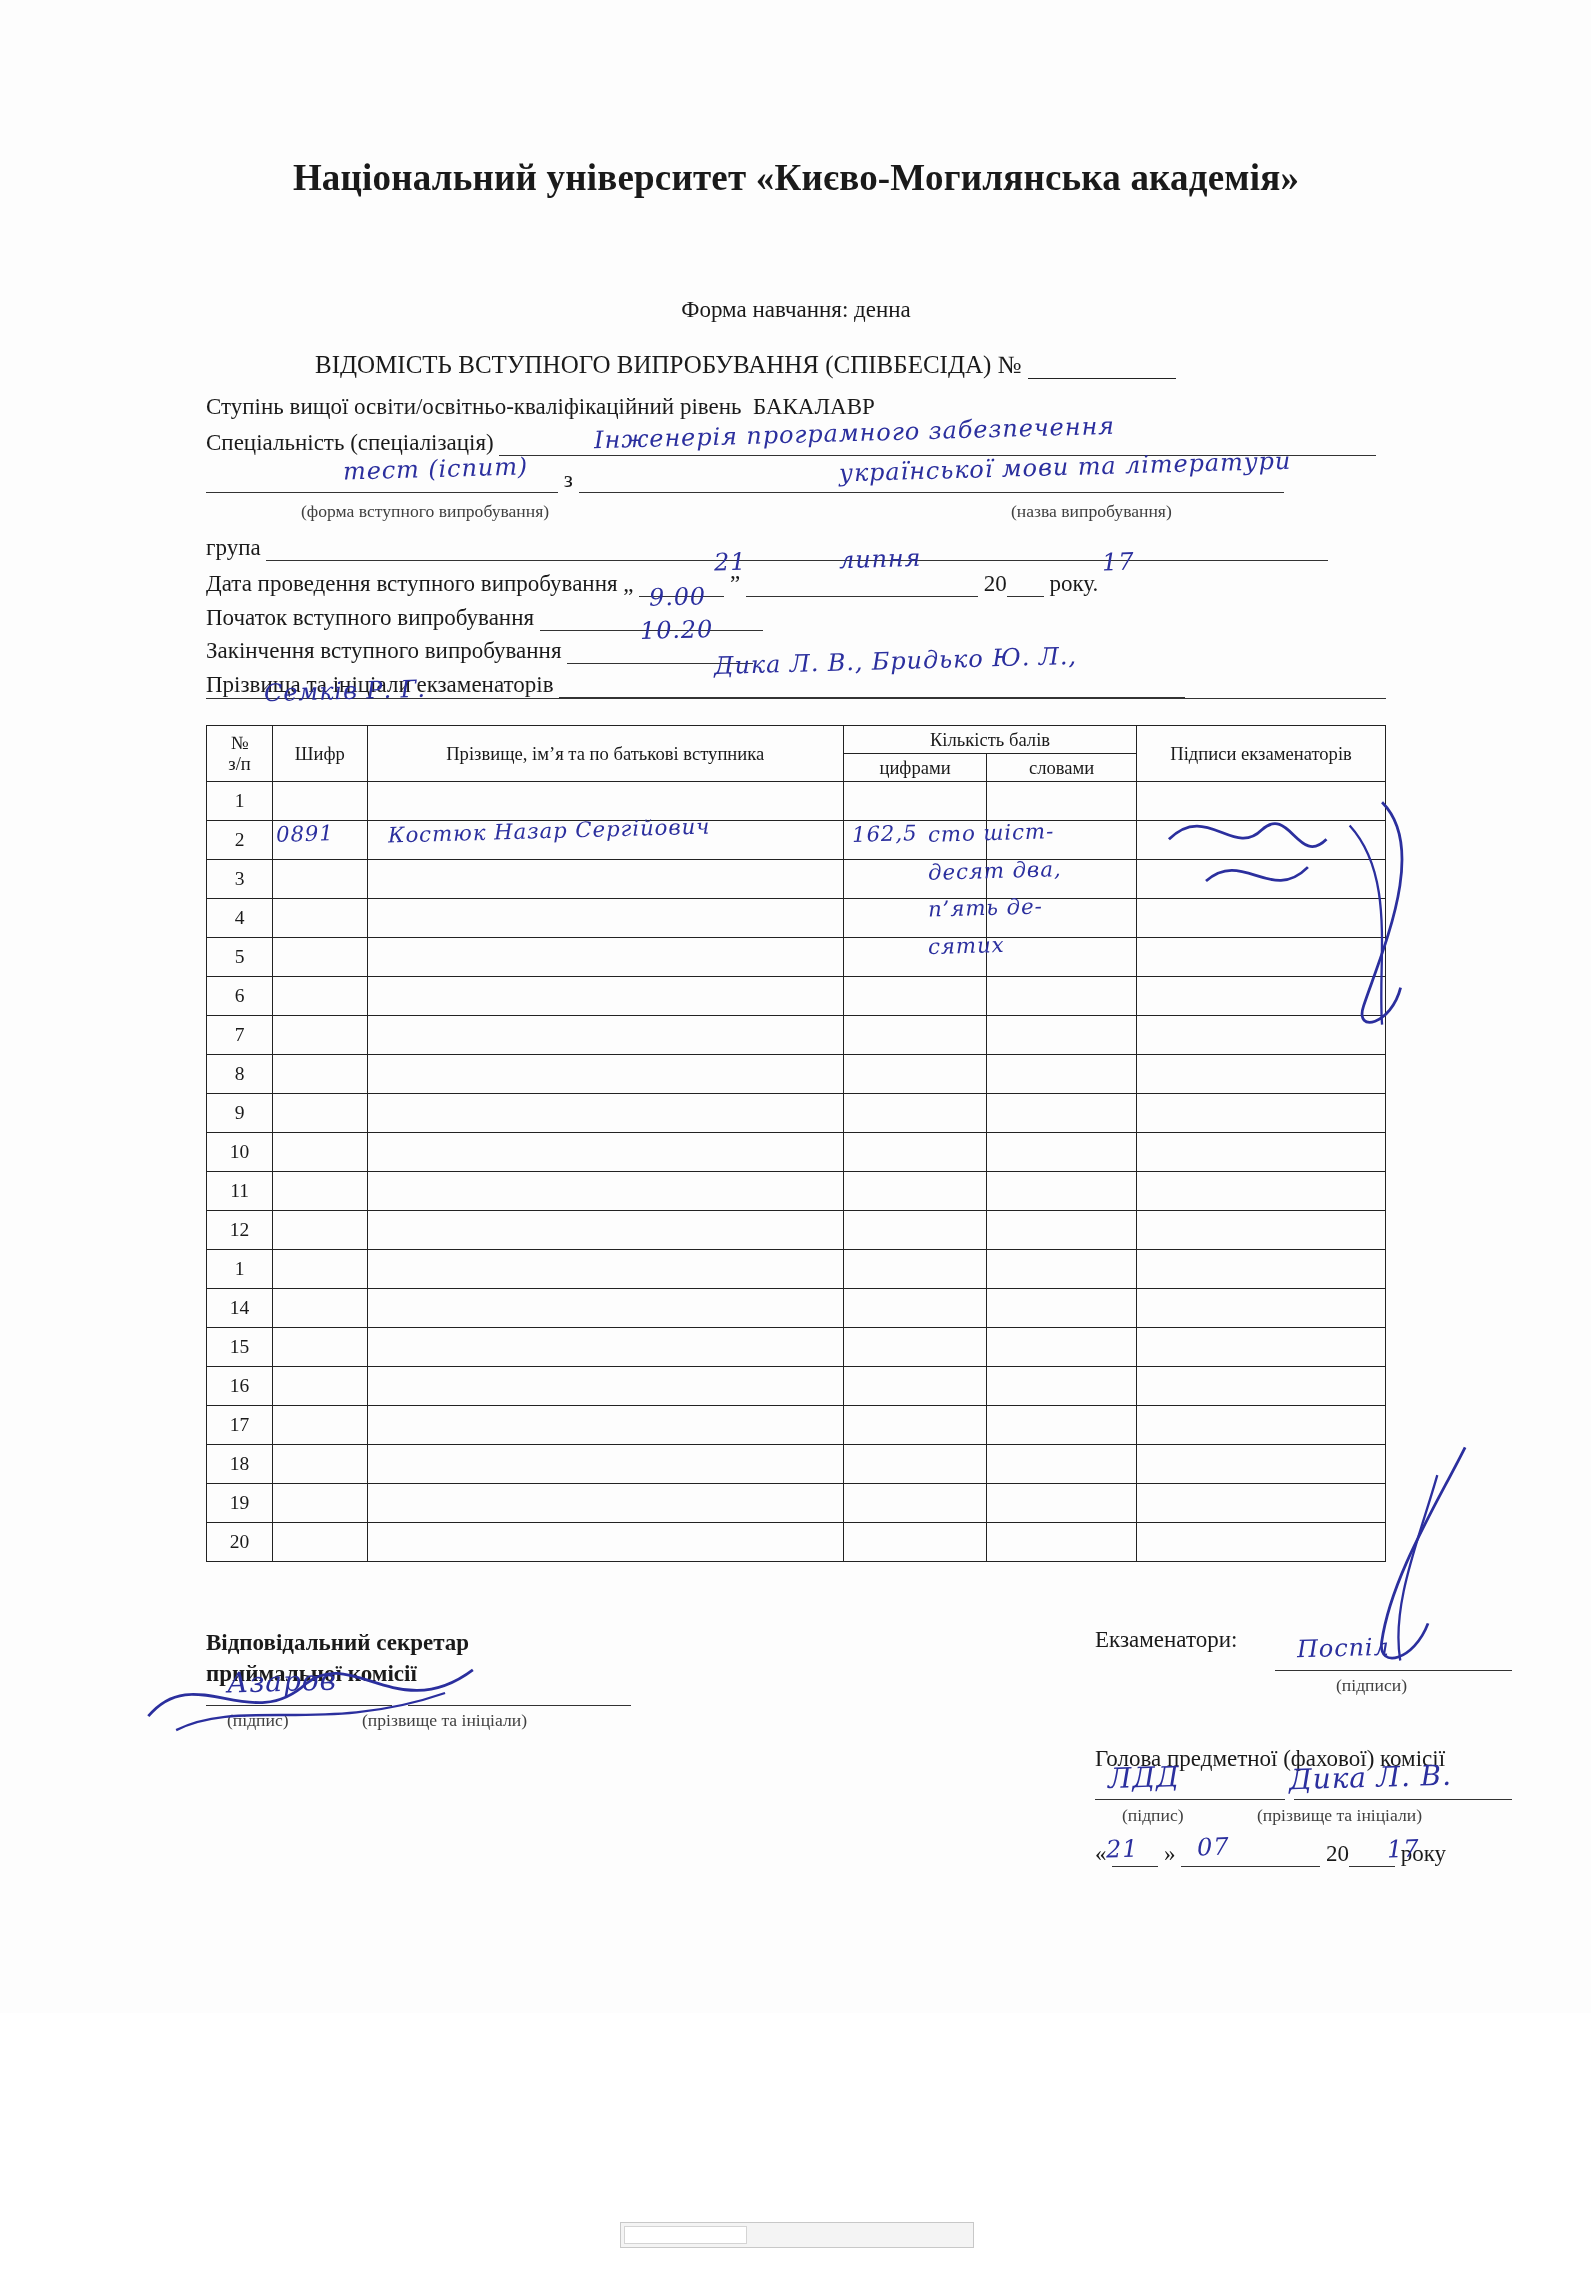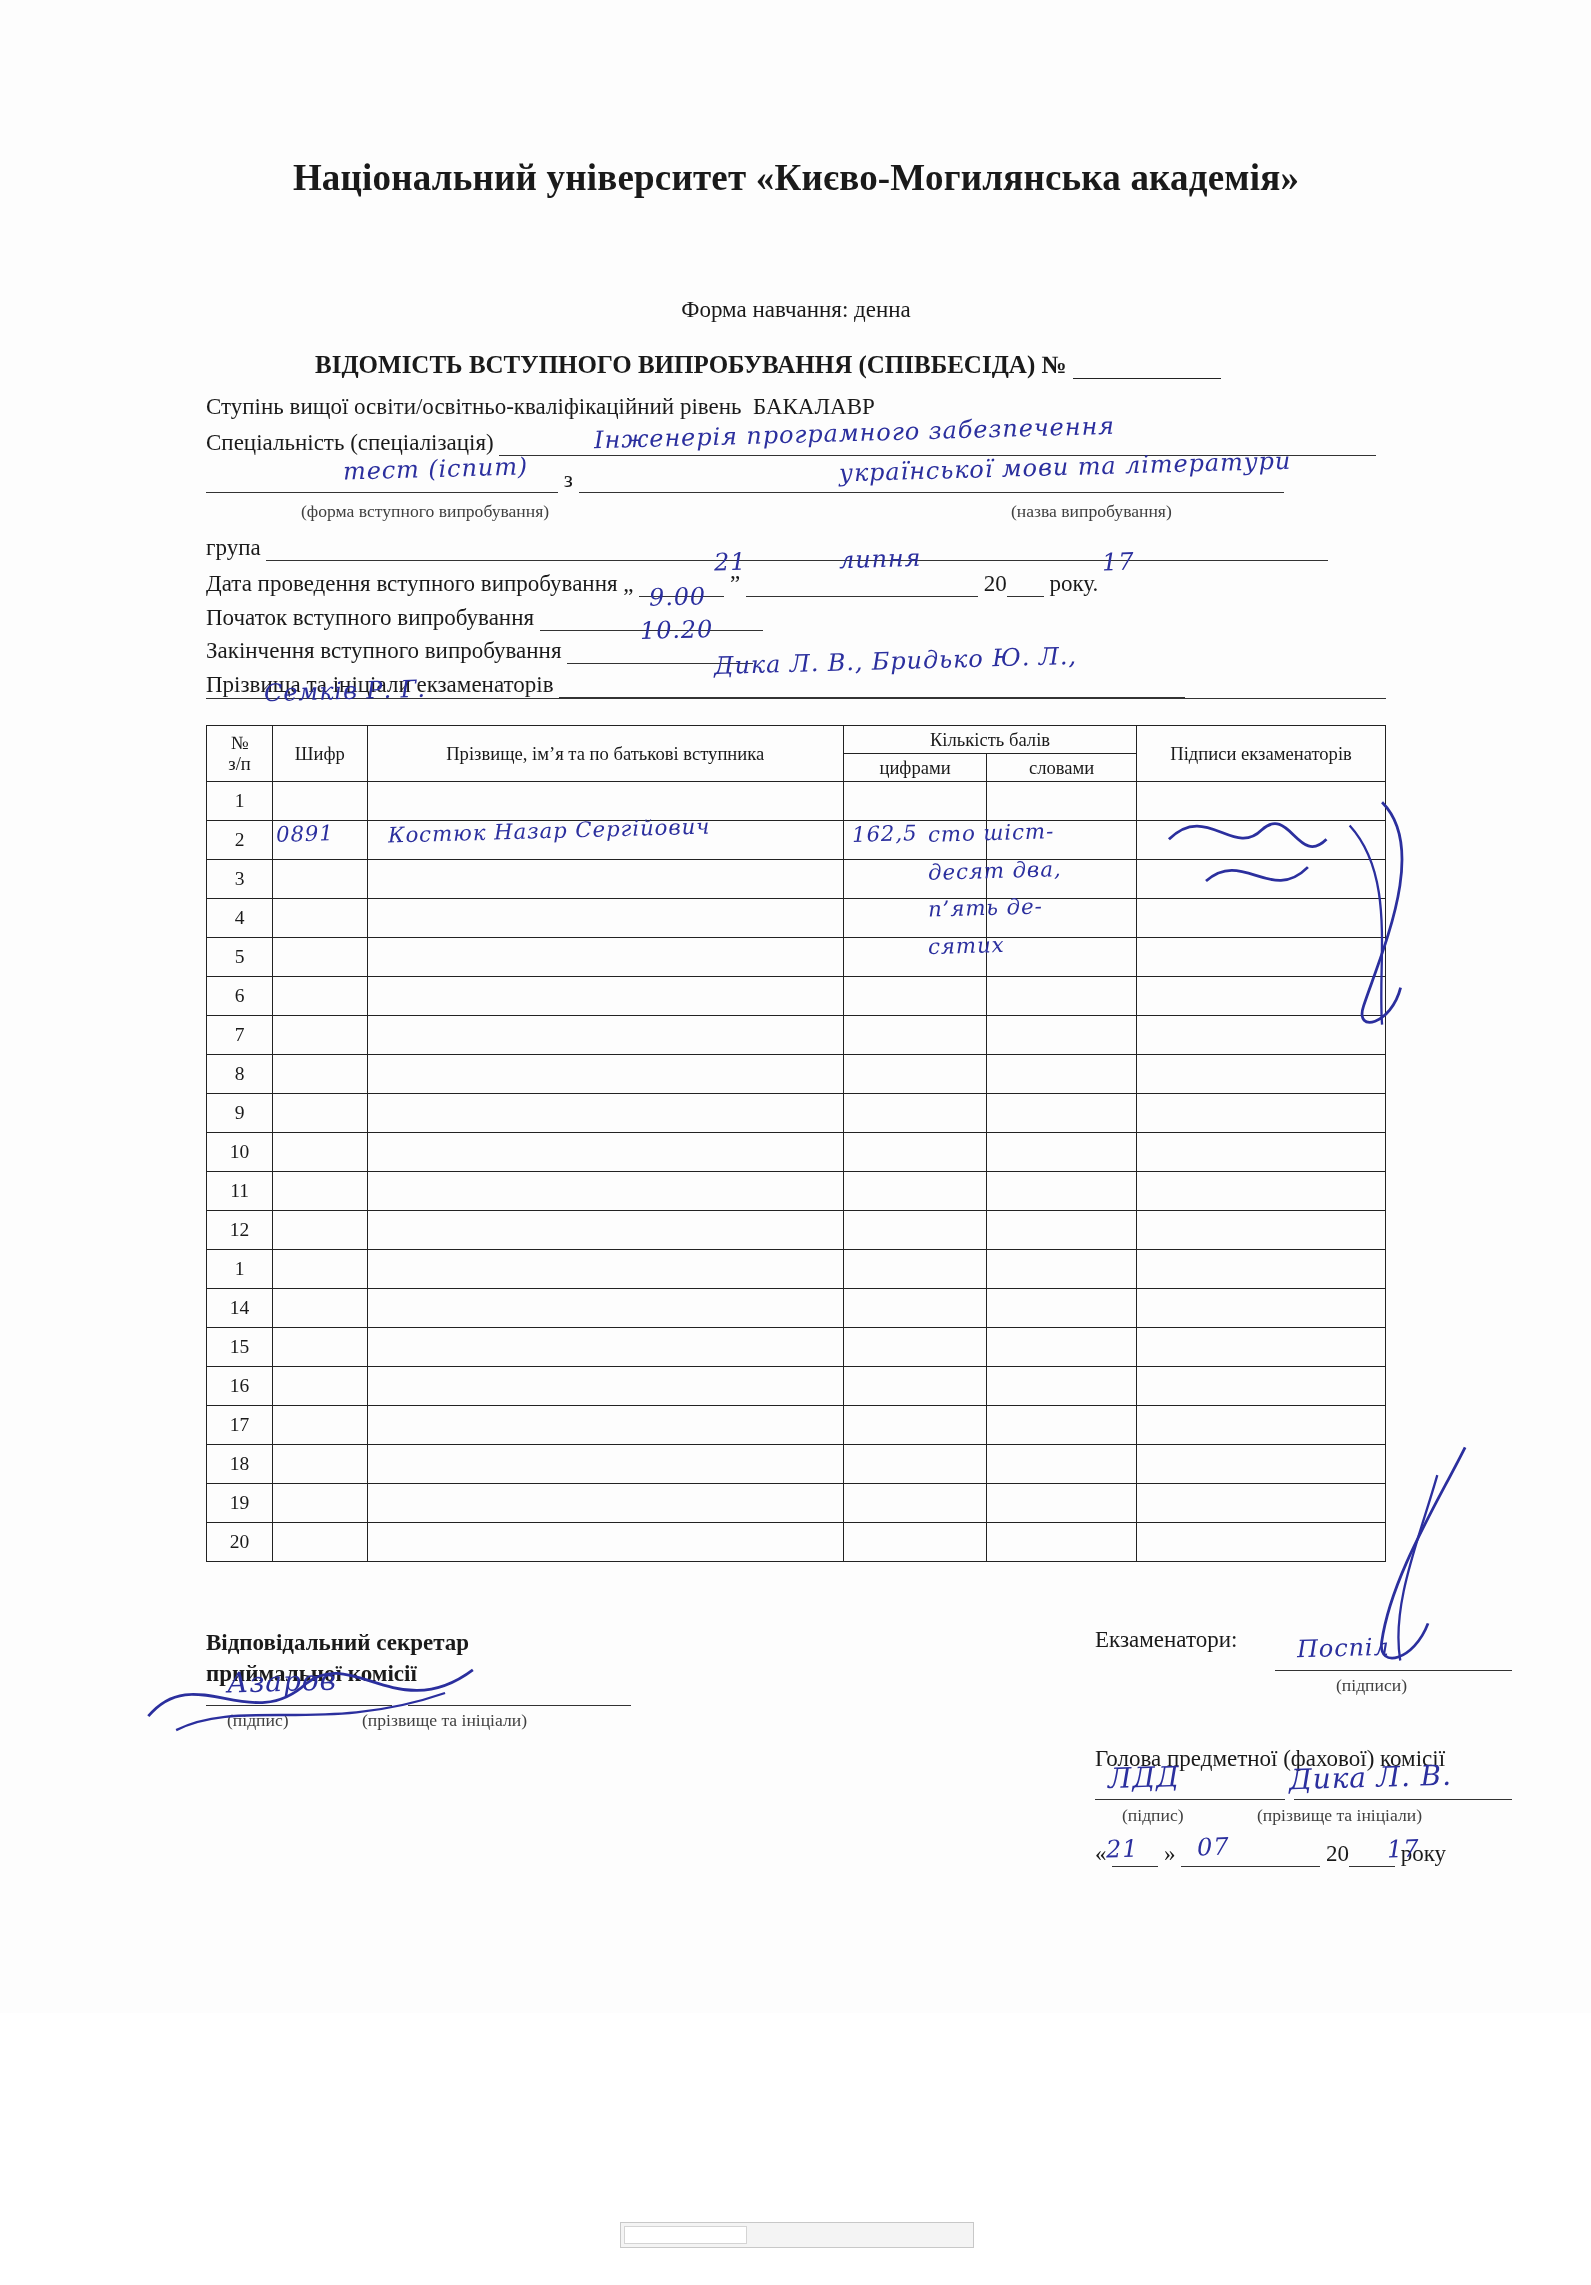--- a/index.html
+++ b/index.html
@@ -36,21 +36,21 @@
     left: 0; right: 0;
     top: 297px;
     text-align: center;
     font-size: 23px;
   }
   .vedomost {
     position: absolute;
     left: 315px;
     top: 351px;
     font-size: 25px;
-    font-weight: bold;
+    font-weight: normal;
   }
   .vedomost .num-blank {
     display: inline-block;
     width: 148px;
     border-bottom: 1.9px solid #222;
     vertical-align: bottom;
     height: 24px;
   }
   .row-line {
     position: absolute;

